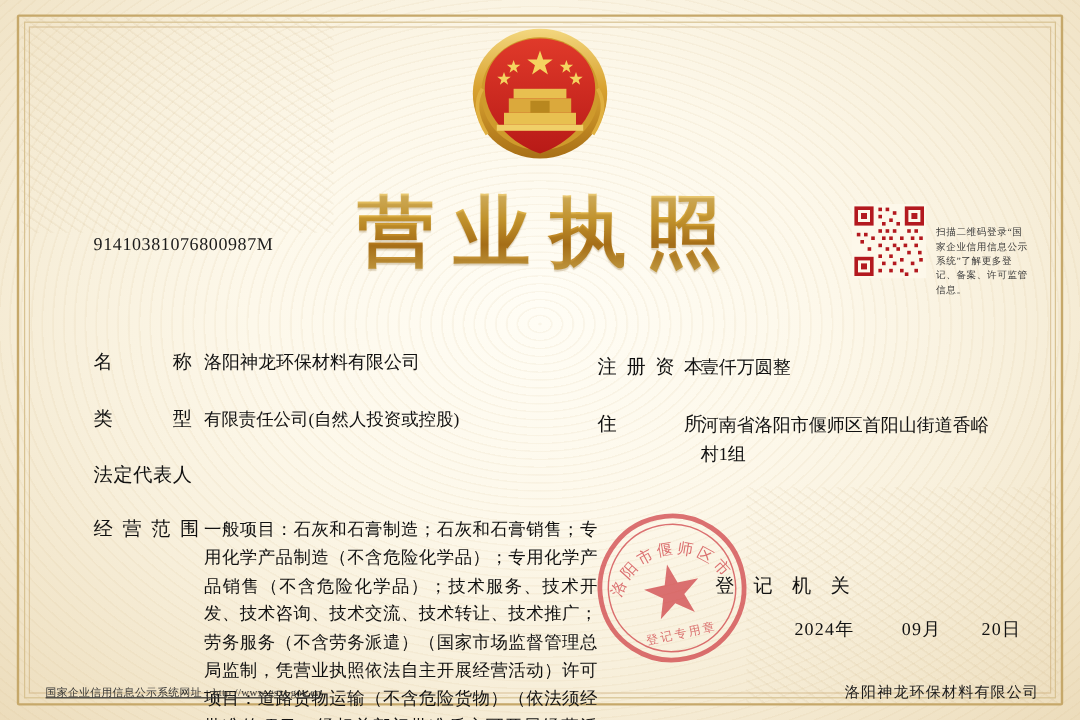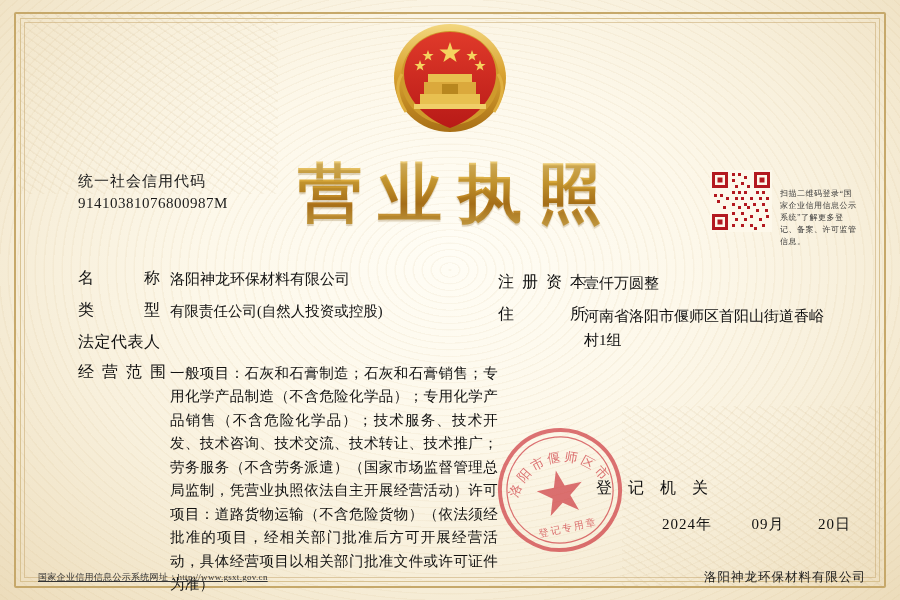--- a/index.html
+++ b/index.html
@@ -89,21 +89,21 @@
     left: 78px;
     top: 172px;
     color: #1b1b1b;
   }
   .credit-code .cc-label {
     font-size: 15px;
     letter-spacing: 1px;
     white-space: nowrap;
   }
   .credit-code .cc-value {
-    margin-top: 4px;
+    margin-top: 24px;
     font-size: 15px;
     letter-spacing: 0.5px;
     font-family: "Liberation Serif", serif;
   }
 
   
   .qr-wrap {
     position: absolute;
     right: 128px;
     top: 170px;
@@ -131,20 +131,21 @@
   .fields-right {
     position: absolute;
     left: 498px;
     top: 272px;
     width: 340px;
   }
   .row {
     display: flex;
     align-items: flex-start;
     margin-bottom: 9px;
+    margin-top: 24px;
   }
   .label {
     flex: 0 0 auto;
     width: 92px;
     font-size: 16px;
     color: #111;
     letter-spacing: 6px;
     white-space: nowrap;
   }
   .label.tight { letter-spacing: 6px; }
@@ -262,21 +263,20 @@
       </g>
 
       <path d="M18 58 Q 8 74 22 96" stroke="#e0b040" stroke-width="3" fill="none"></path>
       <path d="M114 58 Q 124 74 110 96" stroke="#e0b040" stroke-width="3" fill="none"></path>
     </svg>
   </div>
 
   <div class="title">营业执照</div>
 
   <div class="credit-code">
-    <div class="cc-label">统一社会信用代码</div>
     <div class="cc-value">91410381076800987M</div>
   </div>
 
   <div class="qr-wrap">
     <svg viewBox="0 0 62 62" width="62" height="62">
       <rect x="0" y="0" width="62" height="62" fill="#fdf8ea"></rect>
       <g fill="#b3191f">
         <rect x="2" y="2" width="16" height="16"></rect>
         <rect x="44" y="2" width="16" height="16"></rect>
         <rect x="2" y="44" width="16" height="16"></rect>

